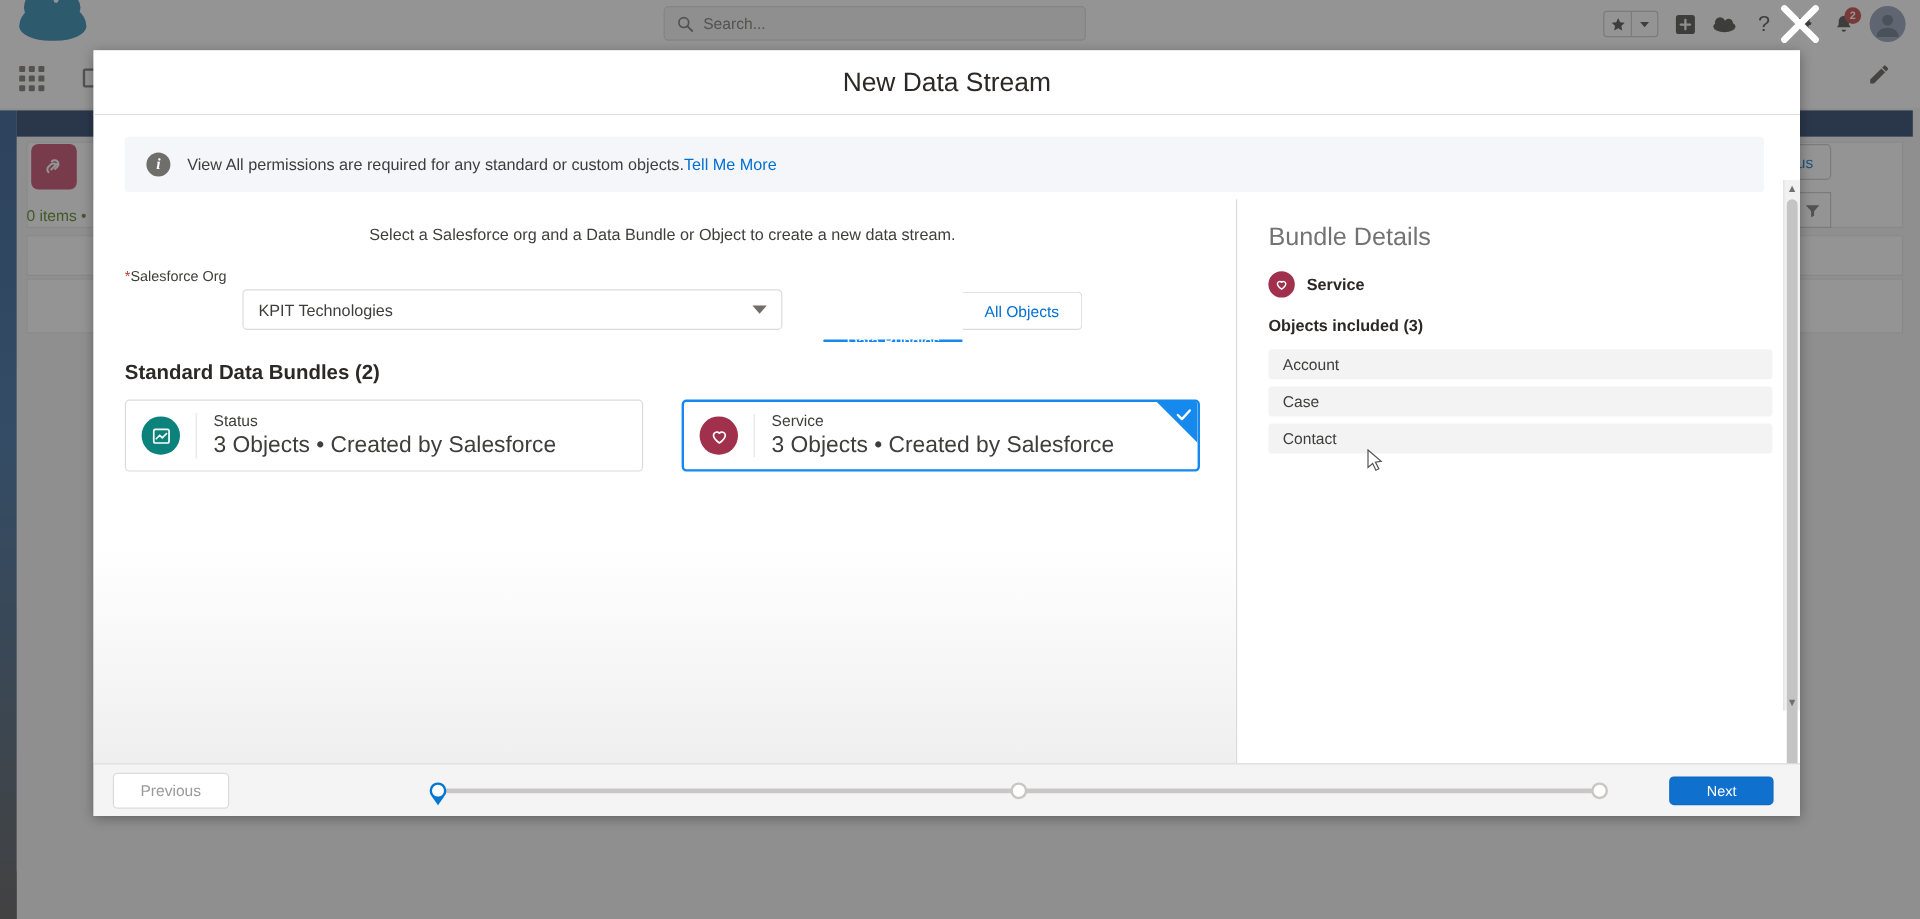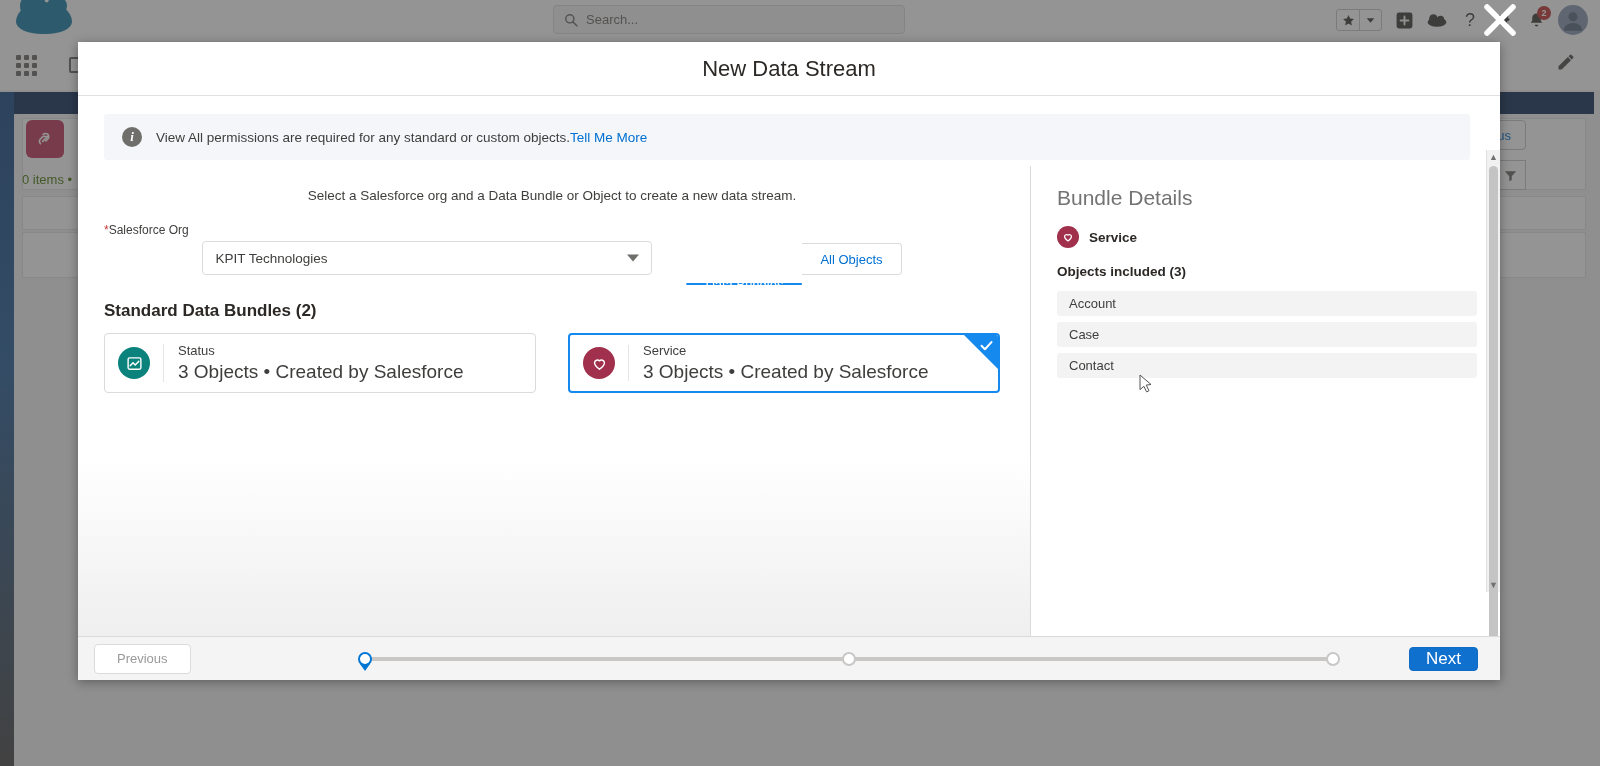--- a/index.html
+++ b/index.html
@@ -253,23 +253,23 @@
   .modal-footer {
     flex: 0 0 44px; height: 44px; border-top: 1px solid #dddbda;
     background: #f4f4f4; display: flex; align-items: center;
     padding: 0 16px; gap: 0; position: relative;
   }
   .btn-prev {
     height: 30px; padding: 0 22px; border: 1px solid #dddbda; border-radius: 4px;
     background: #fff; color: #9a9a9a; font-size: 13px; cursor: default;
   }
   .btn-next {
-    position: absolute; right: 22px; height: 24px; padding: 0 16px;
+    position: absolute; right: 22px; height: 24px; padding: 0 30px;
     background: #1070ce; border: 1px solid #0f6bc4; border-radius: 4px;
-    color: #fff; font-size: 17px; cursor: pointer;
+    color: #fff; font-size: 12px; cursor: pointer;
   }
   .progress {
     position: absolute; left: 280px; right: 160px; top: 50%;
     transform: translateY(-50%); height: 18px; display: flex; align-items: center;
   }
   .prog-line { position: absolute; left: 8px; right: 8px; height: 4px; background: #c9c7c5; border-radius: 2px; }
   .prog-steps { position: absolute; left: 0; right: 0; display: flex; justify-content: space-between; }
   .step {
     width: 14px; height: 14px; border-radius: 50%; background: #fff;
     border: 2px solid #c9c7c5; z-index: 2; position: relative;

